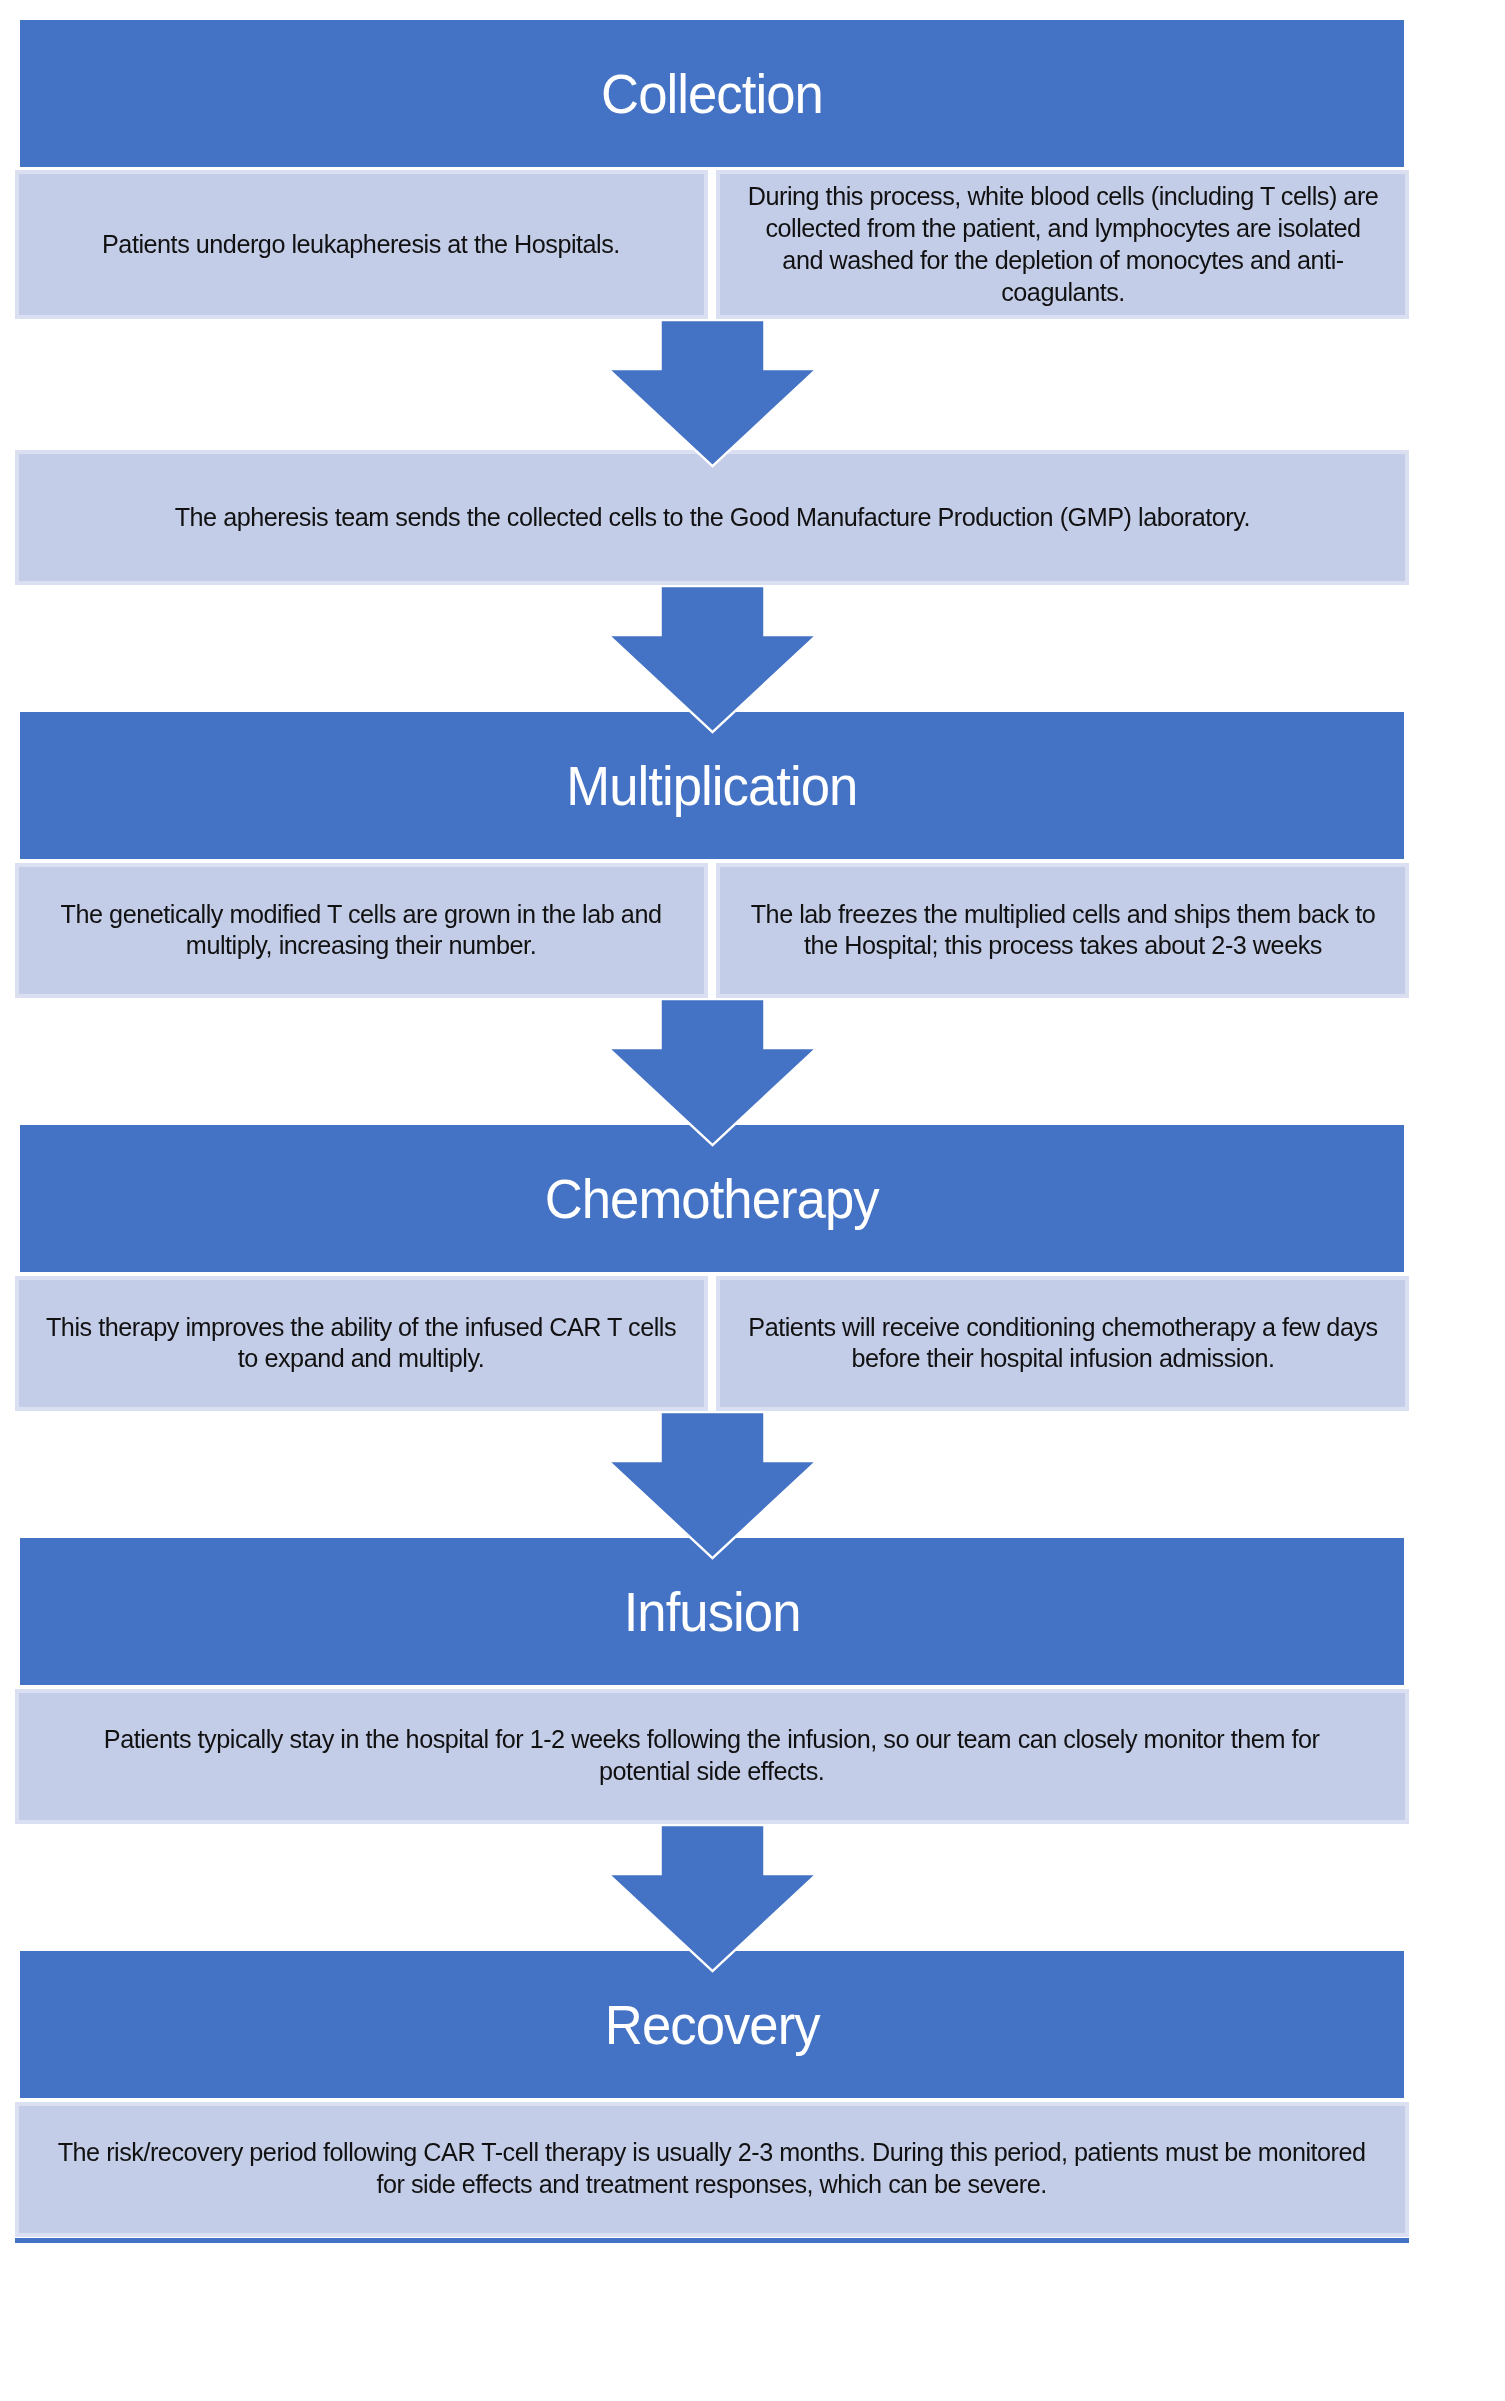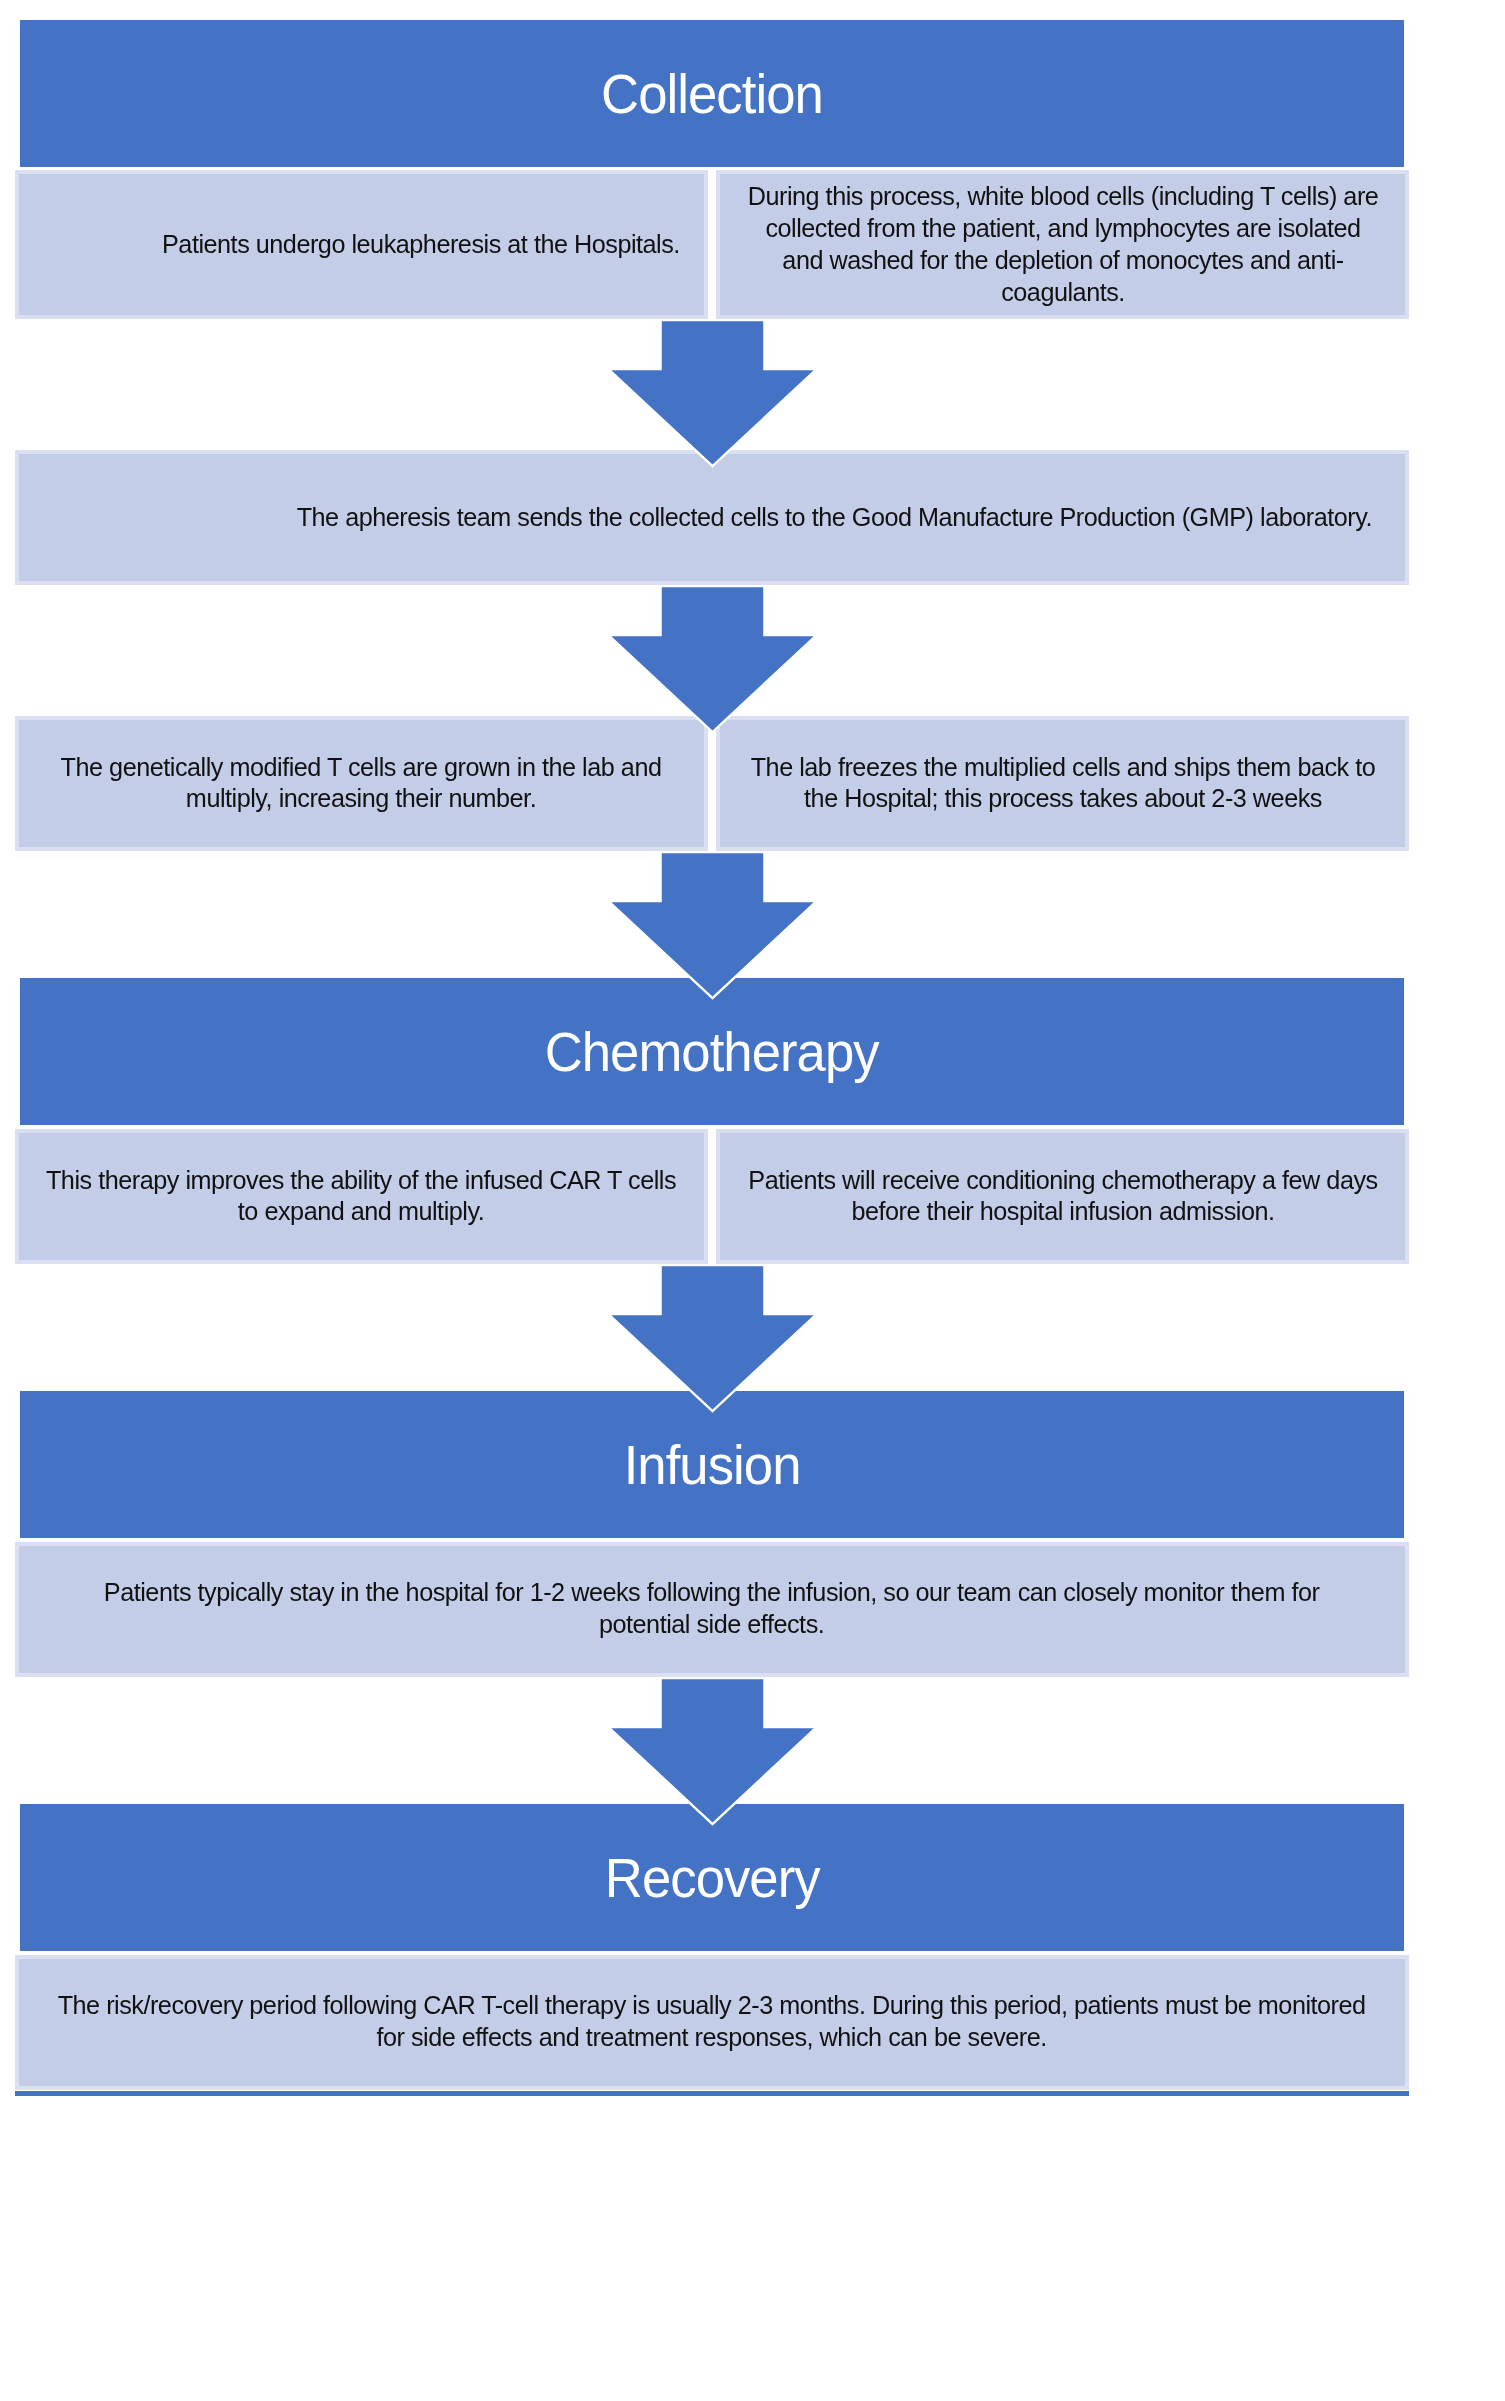--- a/index.html
+++ b/index.html
@@ -40,21 +40,21 @@
     align-items: stretch;
   }
   .stage-box {
     flex: 1 1 0;
     box-sizing: border-box;
     min-height: 135px;
     border: 4.9px solid var(--box-border, #DAE0F1);
     background: var(--box-fill, #C4CDE8);
     display: flex;
     align-items: center;
-    justify-content: flex-end;
+    justify-content: center;
     padding: 6.9px 16.7px;
   }
   .stage-box p {
     margin: 0;
     font-size: 26px;
     line-height: 1.22;
     letter-spacing: -0.5px;
     color: #111111;
     text-align: center;
     transform: scaleX(0.97);
@@ -107,20 +107,23 @@
       </div>
     </div>
     <div class="arrow-wrap">
       <svg width="213" height="149" viewBox="0 0 434 304" aria-hidden="true">
         <polygon points="111,2 323,2 323,102 430,102 217,300 4,102 111,102" fill="#4472C4" stroke="#ffffff" stroke-width="5" stroke-linejoin="miter"></polygon>
       </svg>
     </div>
   </section>
 
   <section class="stage">
+    <div class="stage-header">
+      <span class="stage-title">Multiplication</span>
+    </div>
     <div class="stage-row">
       <div class="stage-box">
         <p>The genetically modified T cells are grown in the lab and multiply, increasing their number.</p>
       </div>
       <div class="stage-box">
         <p>The lab freezes the multiplied cells and ships them back to the Hospital; this process takes about 2-3 weeks</p>
       </div>
     </div>
     <div class="arrow-wrap">
       <svg width="213" height="149" viewBox="0 0 434 304" aria-hidden="true">

